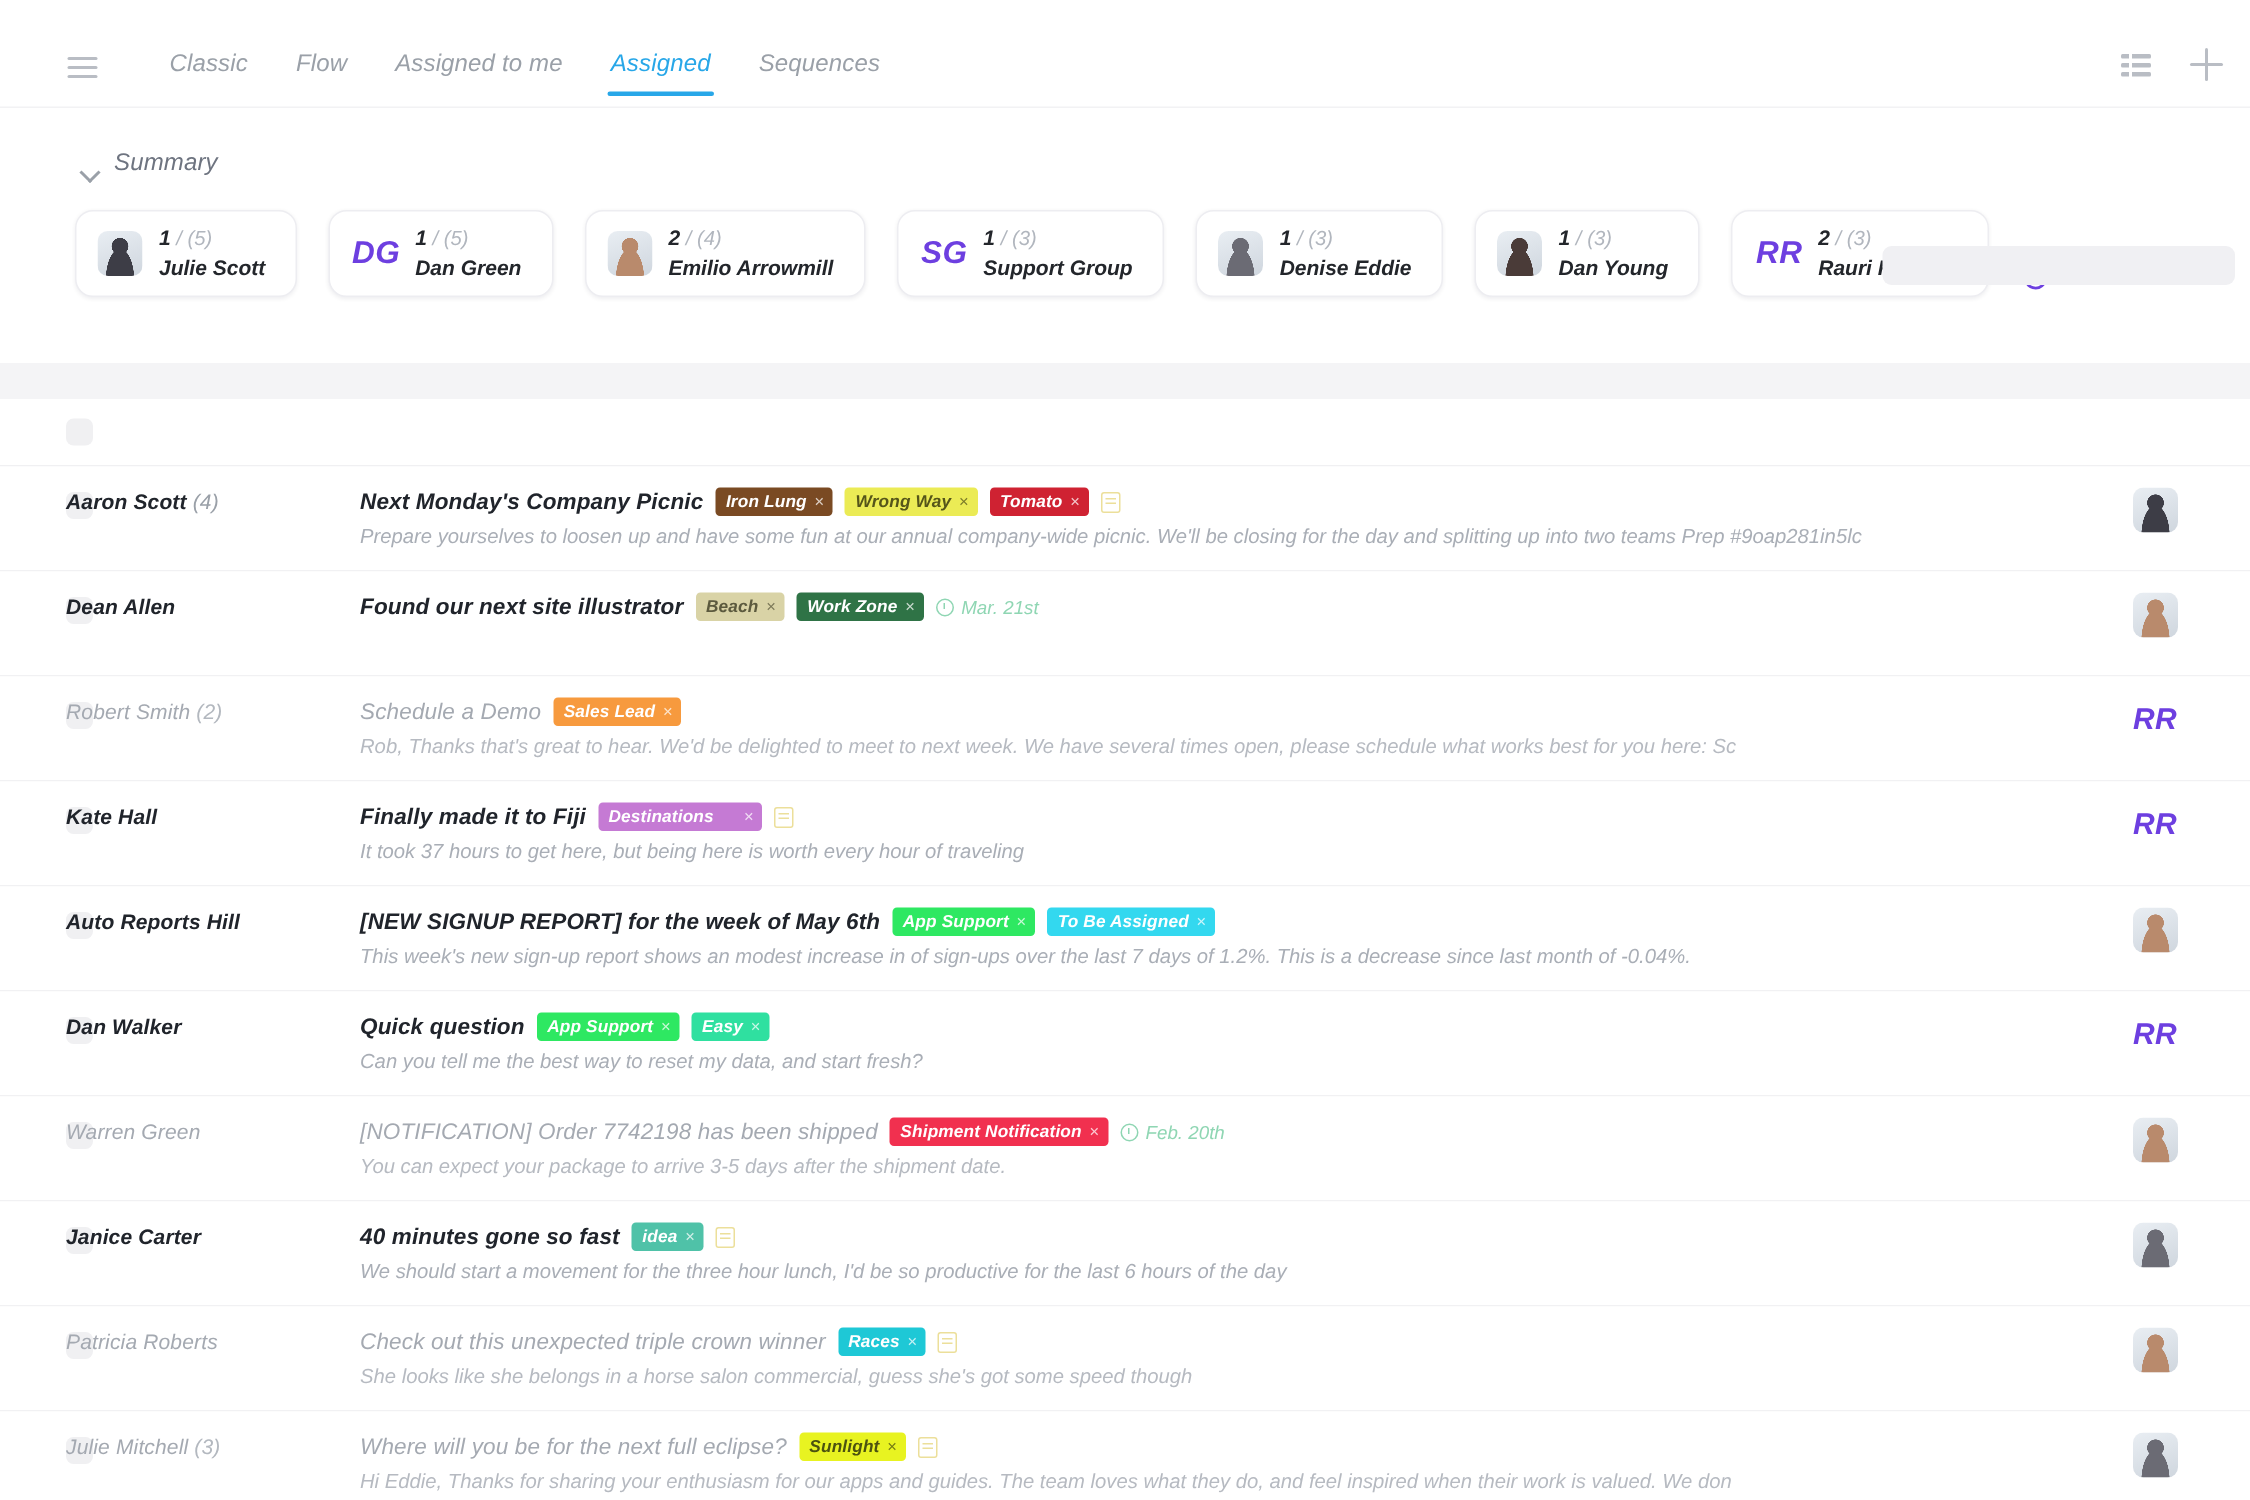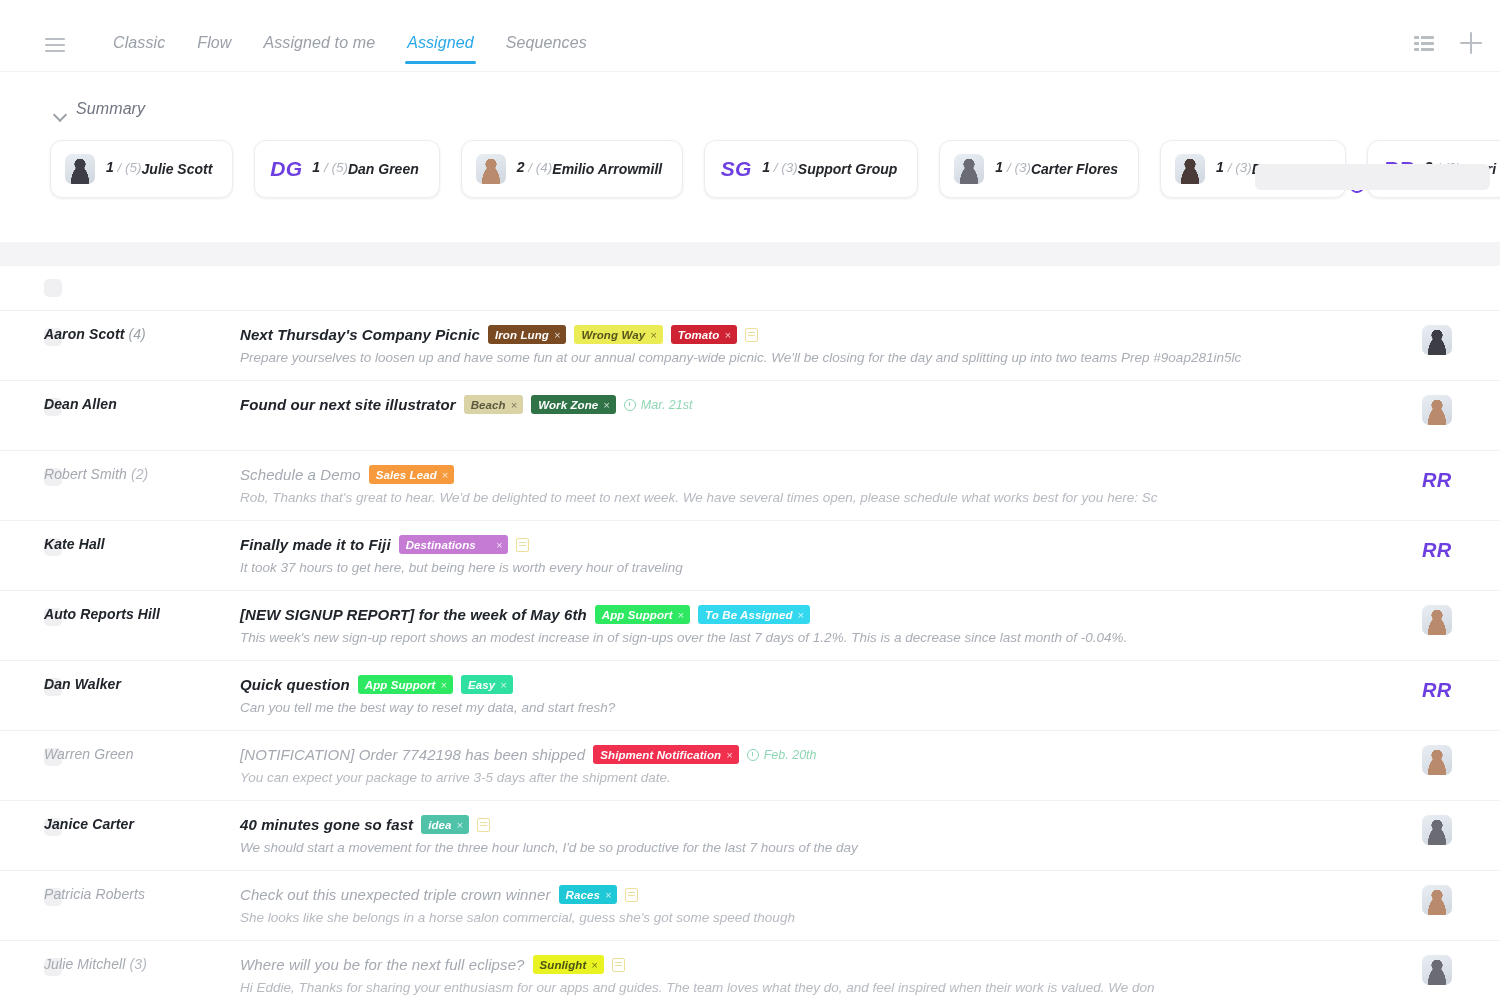--- a/index.html
+++ b/index.html
@@ -134,21 +134,21 @@
     width: 30px; height: 30px; border-radius: 7px;
     margin-right: 11px; flex: none;
     background-size: cover; background-position: center;
   }
   .scard .initials {
     width: 34px; height: 30px; margin-right: 9px; flex: none;
     color: #6d3fe0; font-size: 21px; font-weight: 700;
     display: flex; align-items: center; justify-content: center;
     letter-spacing: .3px;
   }
-  .scard .txt { display: flex; flex-direction: row; line-height: 1.25; }
+  .scard .txt { display: flex; flex-direction: column; line-height: 1.25; }
   .scard .counts { font-size: 13.5px; color: #b1b6be; font-weight: 400; }
   .scard .counts b { color: #23262b; font-weight: 700; font-size: 14px; }
   .scard .nm { font-size: 14px; font-weight: 700; color: #23262b; margin-top: 2px; }
 
   
   .band {
     position: absolute; left: 0; top: 242px;
     width: 1500px; height: 24px;
     background: #f4f4f6;
   }
@@ -316,21 +316,21 @@
           <div class="initials">SG</div>
           <div class="txt">
             <div class="counts"><b>1</b> / <span>(3)</span></div>
             <div class="nm">Support Group</div>
           </div>
         </div>
         <div class="scard">
           <div class="av" style="background: radial-gradient(circle at 50% 34%, rgb(107, 107, 116) 0px, rgb(107, 107, 116) 22%, transparent 23%) 0% 0% / cover, radial-gradient(at 50% 108%, rgb(107, 107, 116) 0px, rgb(107, 107, 116) 44%, transparent 45%), linear-gradient(160deg, rgb(233, 238, 243), rgb(207, 214, 222));"></div>
           <div class="txt">
             <div class="counts"><b>1</b> / <span>(3)</span></div>
-            <div class="nm">Carter Flores</div>
+            <div class="nm">Denise Eddie</div>
           </div>
         </div>
         <div class="scard">
           <div class="av" style="background: radial-gradient(circle at 50% 34%, rgb(74, 59, 56) 0px, rgb(74, 59, 56) 22%, transparent 23%) 0% 0% / cover, radial-gradient(at 50% 108%, rgb(74, 59, 56) 0px, rgb(74, 59, 56) 44%, transparent 45%), linear-gradient(160deg, rgb(233, 238, 243), rgb(207, 214, 222));"></div>
           <div class="txt">
             <div class="counts"><b>1</b> / <span>(3)</span></div>
             <div class="nm">Dan Young</div>
           </div>
         </div>
         <div class="scard">
@@ -350,21 +350,21 @@
       <div class="cbox"></div>
     </div>
     <div id="rows">
         <div class="row">
           <div class="c-check">
             <div class="cbox"></div>
           </div>
           <div class="c-from"><span>Aaron Scott</span> <span class="cnt"> (4)</span></div>
           <div class="c-body">
             <div class="subject-line">
-              <span class="subject">Next Thursday's Company Picnic</span>
+              <span class="subject">Next Monday's Company Picnic</span>
               <span class="tag" style="background: rgb(122, 74, 35); color: rgb(255, 255, 255);">
                 <span>Iron Lung</span>
                 <span class="x">×</span>
               </span>
               <span class="tag" style="background: rgb(235, 235, 85); color: rgb(85, 85, 26);">
                 <span>Wrong Way</span>
                 <span class="x">×</span>
               </span>
               <span class="tag" style="background: rgb(207, 34, 50); color: rgb(255, 255, 255);">
                 <span>Tomato</span>
@@ -519,21 +519,21 @@
           <div class="c-from"><span>Janice Carter</span></div>
           <div class="c-body">
             <div class="subject-line">
               <span class="subject">40 minutes gone so fast</span>
               <span class="tag" style="background: rgb(79, 194, 168); color: rgb(255, 255, 255);">
                 <span>idea</span>
                 <span class="x">×</span>
               </span>
               <span class="note-icon"></span>
             </div>
-            <div class="preview">We should start a movement for the three hour lunch, I'd be so productive for the last 7 hours of the day</div>
+            <div class="preview">We should start a movement for the three hour lunch, I'd be so productive for the last 6 hours of the day</div>
           </div>
           <div class="c-av">
             <div class="av-photo" style="background: radial-gradient(circle at 50% 34%, rgb(107, 107, 116) 0px, rgb(107, 107, 116) 22%, transparent 23%) 0% 0% / cover, radial-gradient(at 50% 108%, rgb(107, 107, 116) 0px, rgb(107, 107, 116) 44%, transparent 45%), linear-gradient(160deg, rgb(233, 238, 243), rgb(207, 214, 222));"></div>
           </div>
         </div>
         <div class="row read">
           <div class="c-check">
             <div class="cbox"></div>
           </div>
           <div class="c-from"><span>Patricia Roberts</span></div>

